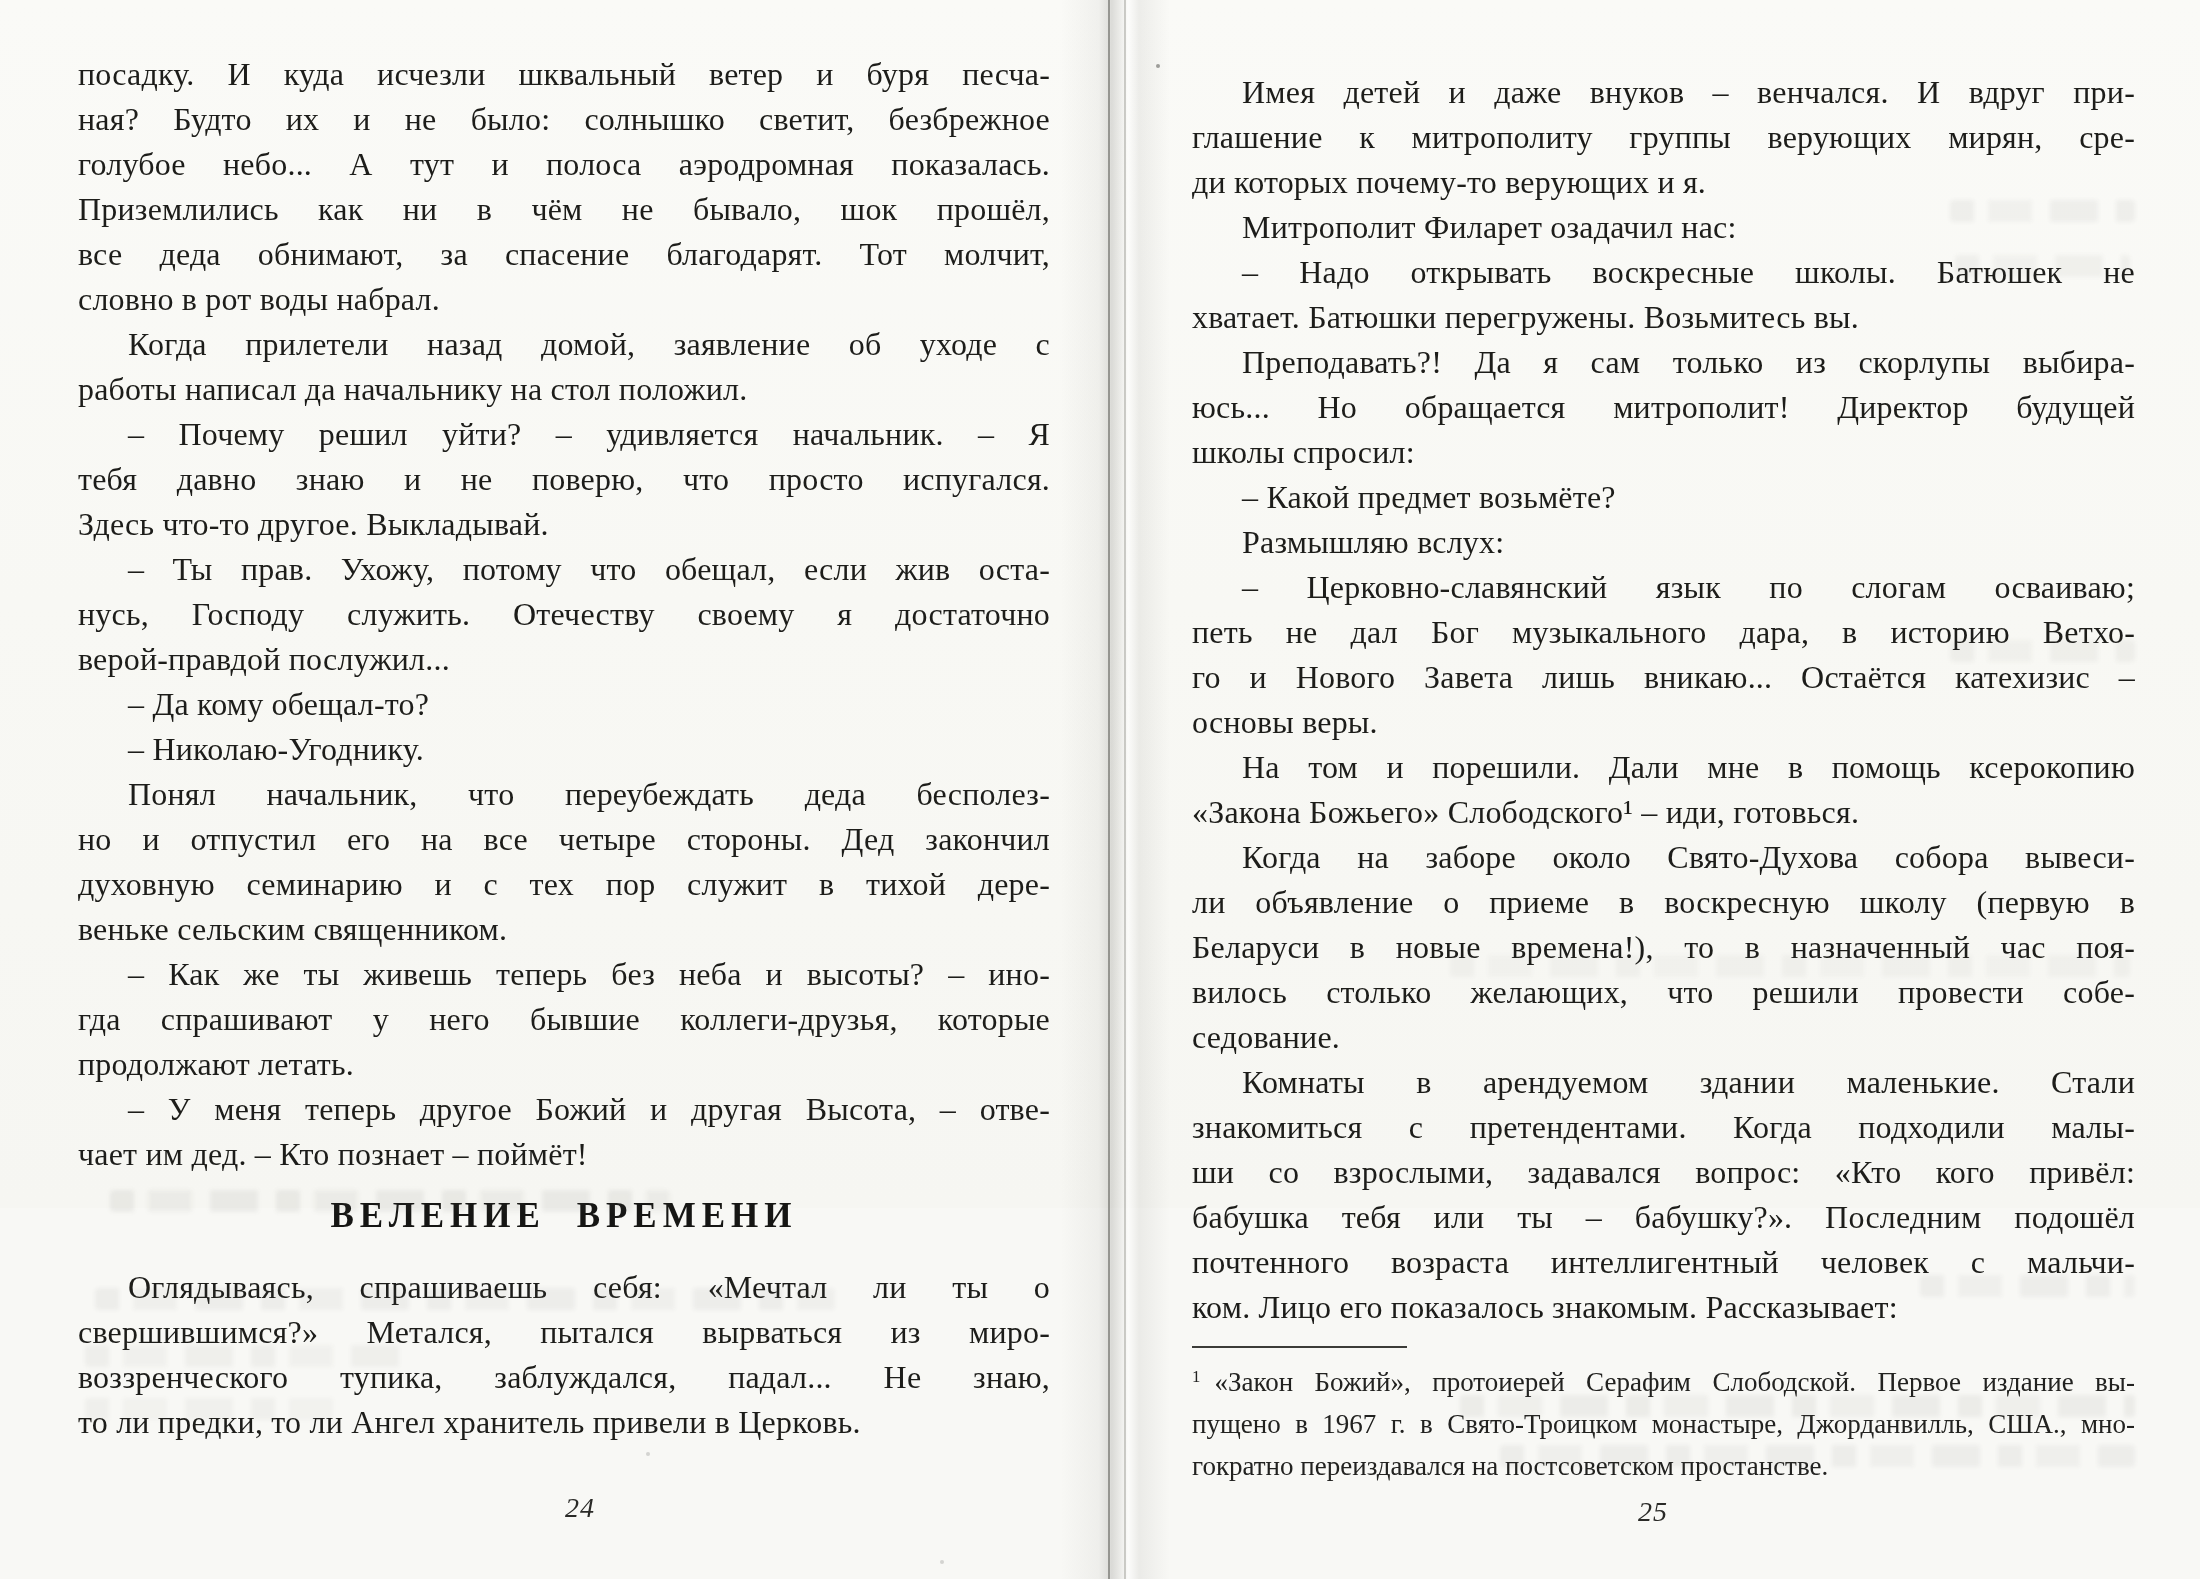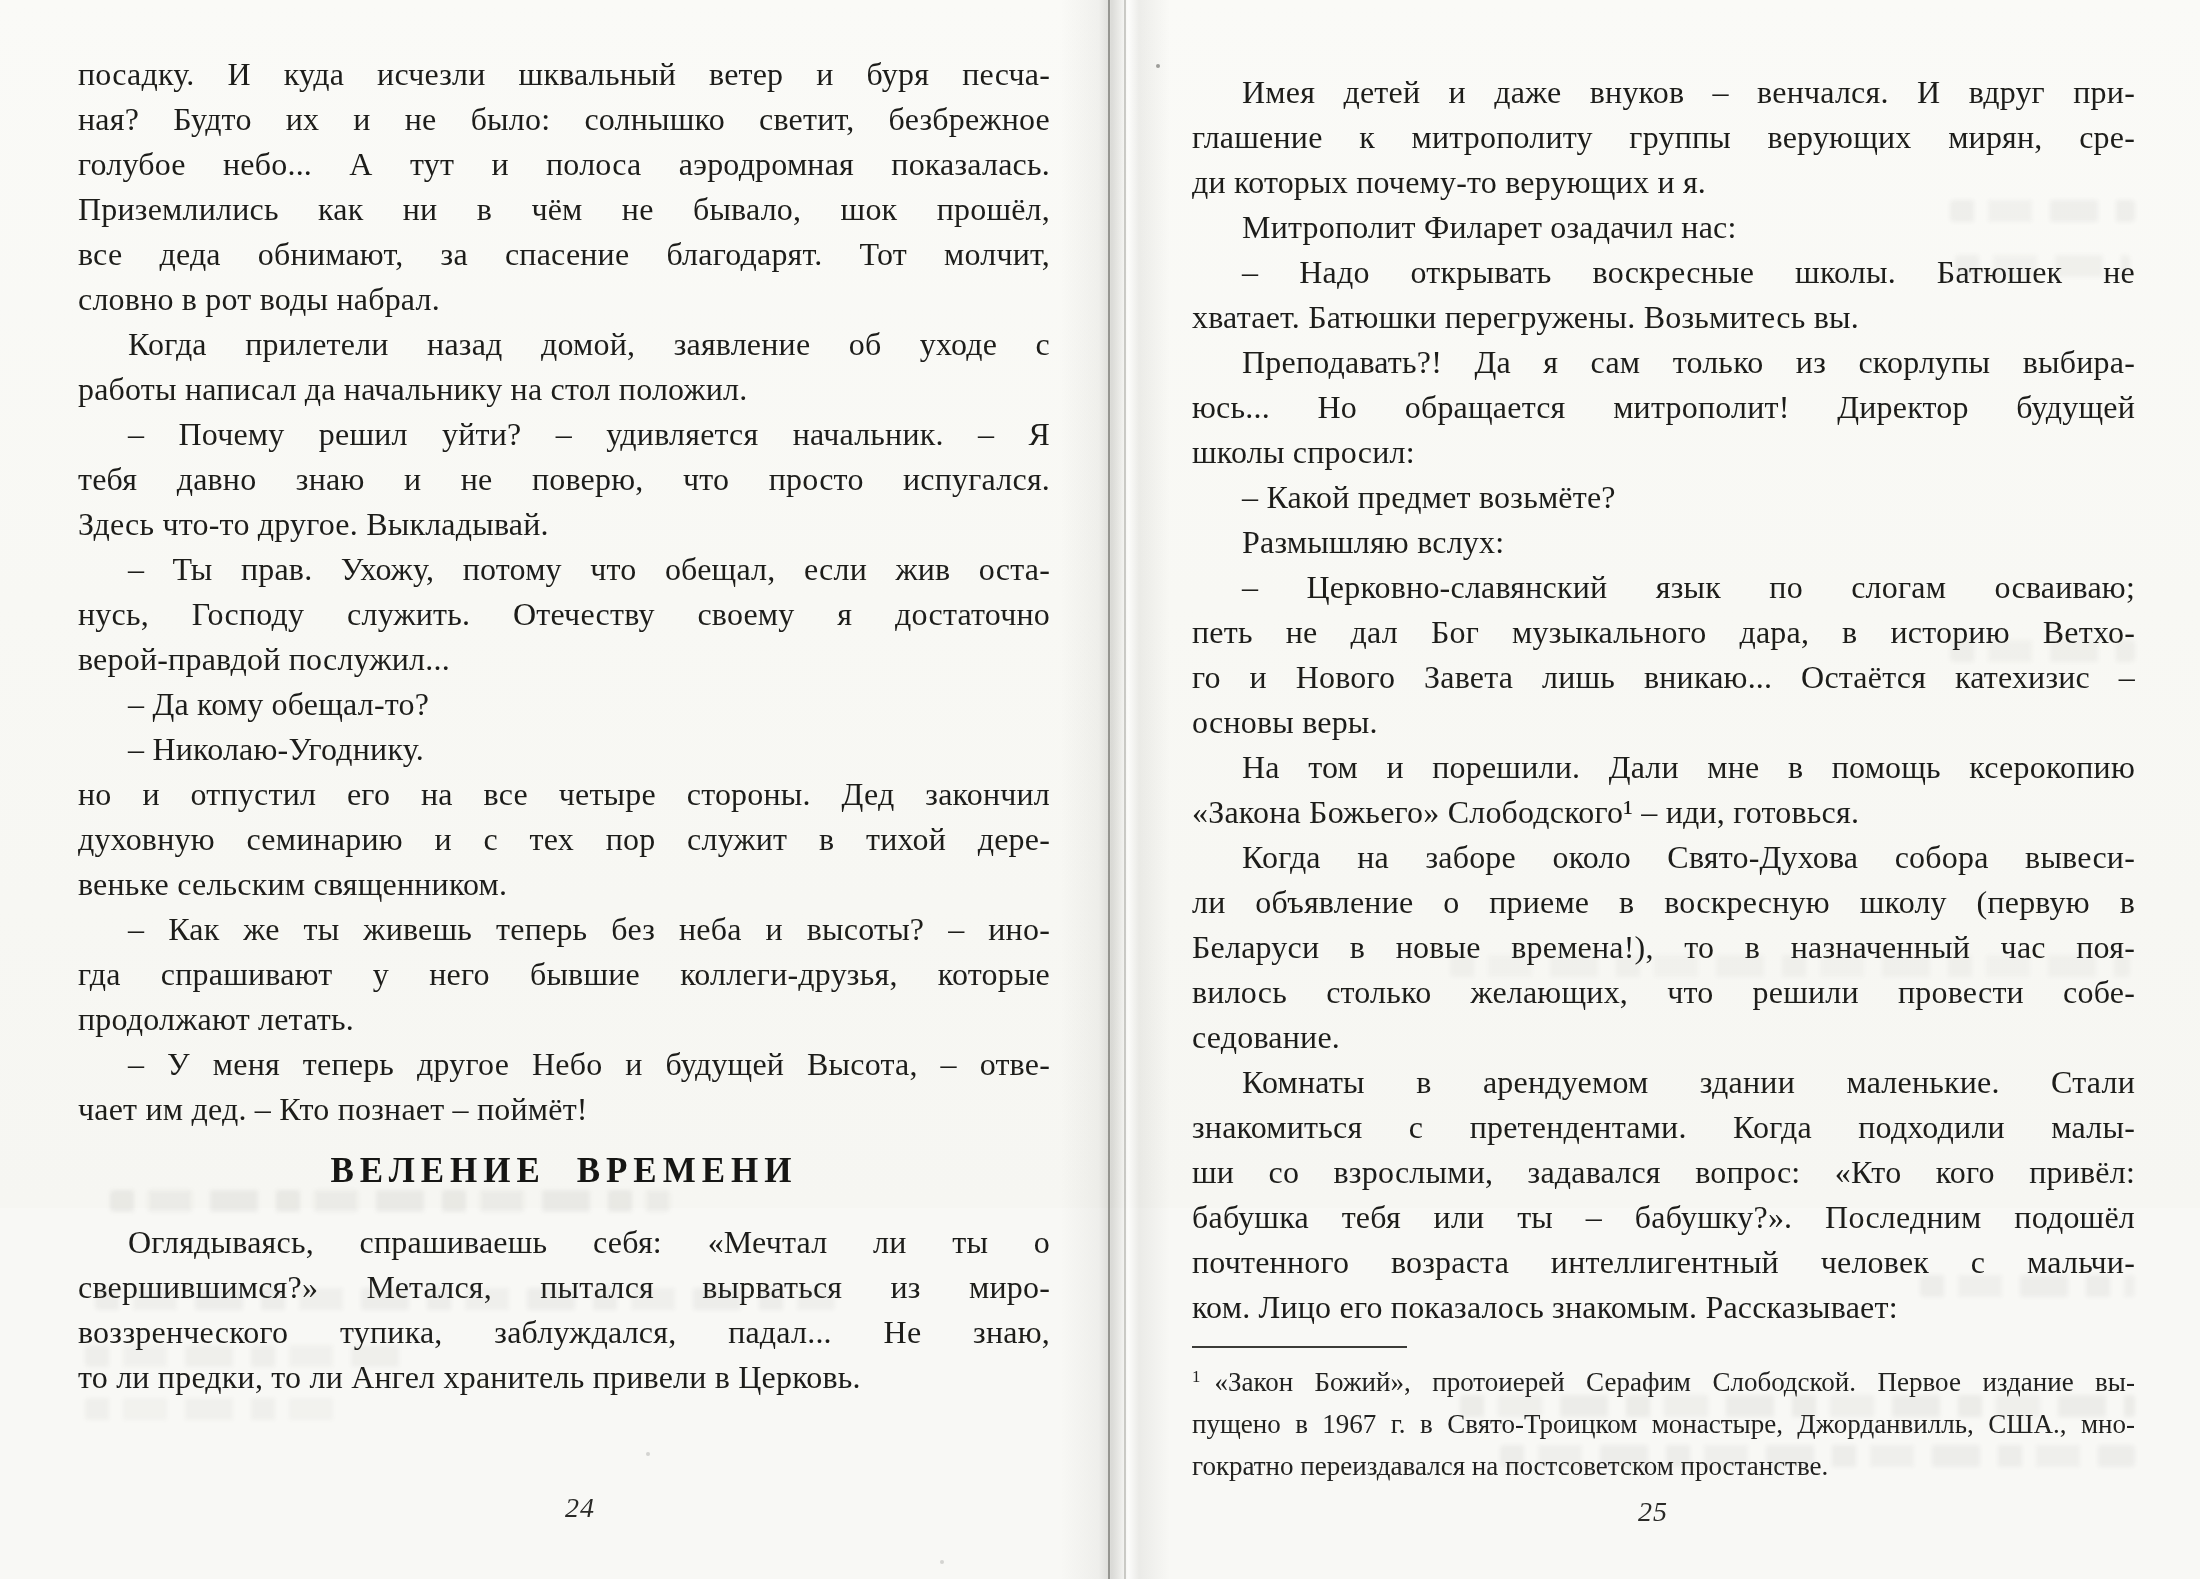--- a/index.html
+++ b/index.html
@@ -121,27 +121,28 @@
       <div class="line ind">Когда прилетели назад домой, заявление об уходе с</div>
       <div class="line end">работы написал да начальнику на стол положил.</div>
       <div class="line ind">– Почему решил уйти? – удивляется начальник. – Я</div>
       <div class="line">тебя давно знаю и не поверю, что просто испугался.</div>
       <div class="line end">Здесь что-то другое. Выкладывай.</div>
       <div class="line ind">– Ты прав. Ухожу, потому что обещал, если жив оста-</div>
       <div class="line">нусь, Господу служить. Отечеству своему я достаточно</div>
       <div class="line end">верой-правдой послужил...</div>
       <div class="line end ind">– Да кому обещал-то?</div>
       <div class="line end ind">– Николаю-Угоднику.</div>
+      <div class="line ind">Понял начальник, что переубеждать деда бесполез-</div>
       <div class="line">но и отпустил его на все четыре стороны. Дед закончил</div>
       <div class="line">духовную семинарию и с тех пор служит в тихой дере-</div>
       <div class="line end">веньке сельским священником.</div>
       <div class="line ind">– Как же ты живешь теперь без неба и высоты? – ино-</div>
       <div class="line">гда спрашивают у него бывшие коллеги-друзья, которые</div>
       <div class="line end">продолжают летать.</div>
-      <div class="line ind">– У меня теперь другое Небо и будущей Высота, – отве-</div>
+      <div class="line ind">– У меня теперь другое Божий и другая Высота, – отве-</div>
       <div class="line end">чает им дед. – Кто познает – поймёт!</div>
       <div class="heading">ВЕЛЕНИЕ ВРЕМЕНИ</div>
       <div class="line ind">Оглядываясь, спрашиваешь себя: «Мечтал ли ты о</div>
       <div class="line">свершившимся?» Метался, пытался вырваться из миро-</div>
       <div class="line">воззренческого тупика, заблуждался, падал... Не знаю,</div>
       <div class="line end">то ли предки, то ли Ангел хранитель привели в Церковь.</div>
     </div>
   <div class="page-body right">
       <div class="line ind">Имея детей и даже внуков – венчался. И вдруг при-</div>
       <div class="line">глашение к митрополиту группы верующих мирян, сре-</div>

